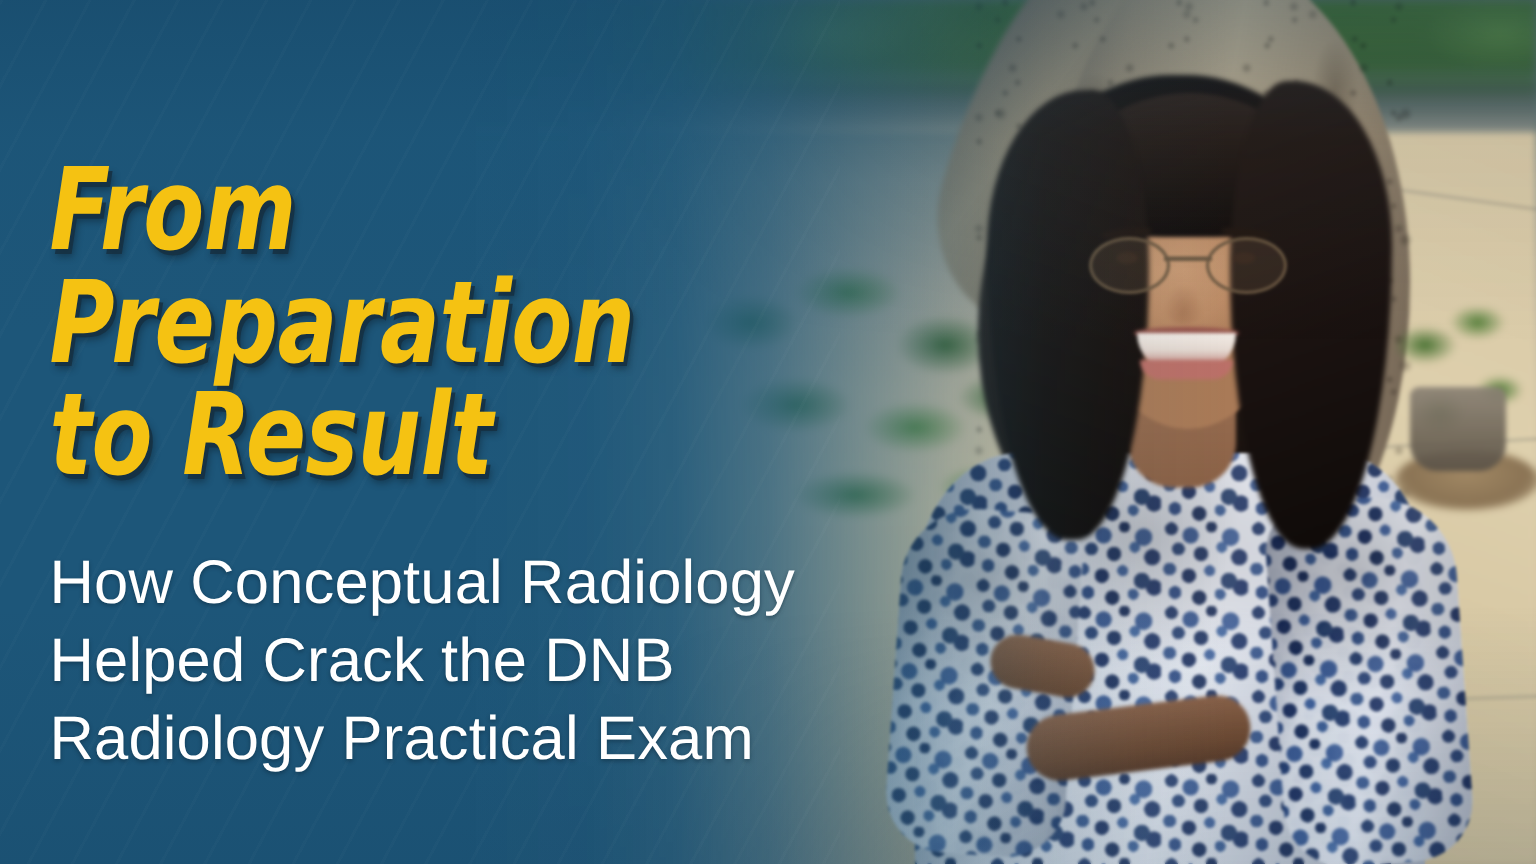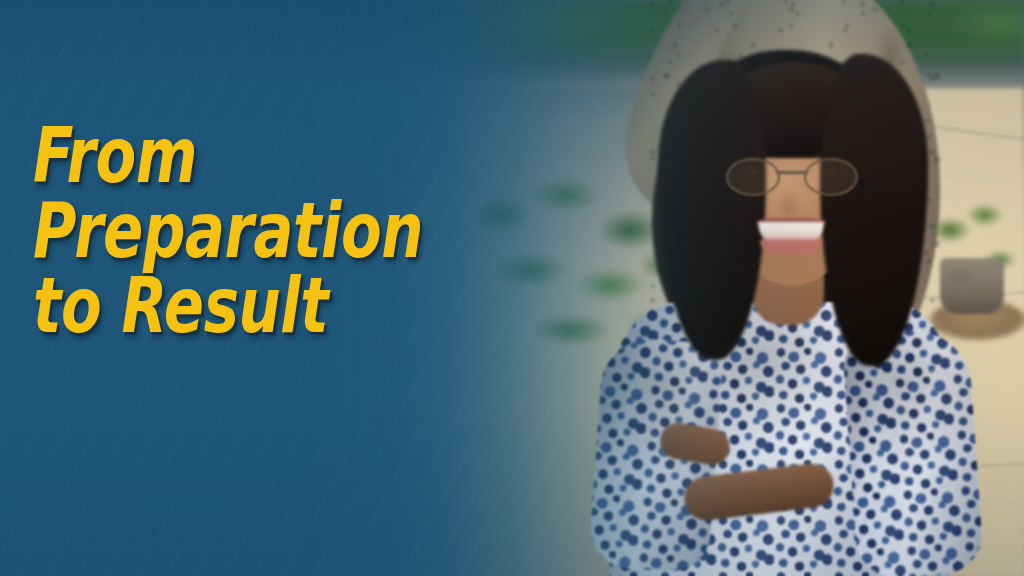--- a/index.html
+++ b/index.html
@@ -436,21 +436,21 @@
       rgba(255,255,255,.016) 2px,
       rgba(255,255,255,0) 2px,
       rgba(255,255,255,0) 26px);
     pointer-events: none;
   }
 
   
   .text-block {
     position: absolute;
     left: 33px;
-    top: 118px;
+    top: 102px;
     width: 600px;
     z-index: 30;
   }
 
   .headline {
     margin: 0;
     font-family: "DejaVu Sans", sans-serif;
     font-weight: 700;
     font-style: italic;
     font-size: 76px;
@@ -550,15 +550,18 @@
     <div class="photo-soften"></div>
   </div>
 
   <div class="teal-overlay"></div>
   <div class="teal-vert"></div>
   <div class="sheen"></div>
 
   <div class="text-block">
     <h1 class="headline">From Preparation
 to Result</h1>
+    <p class="subtitle">How Conceptual Radiology
+Helped Crack the DNB
+Radiology  Practical Exam</p>
   </div>
 
 </div>
 
 </body></html>

